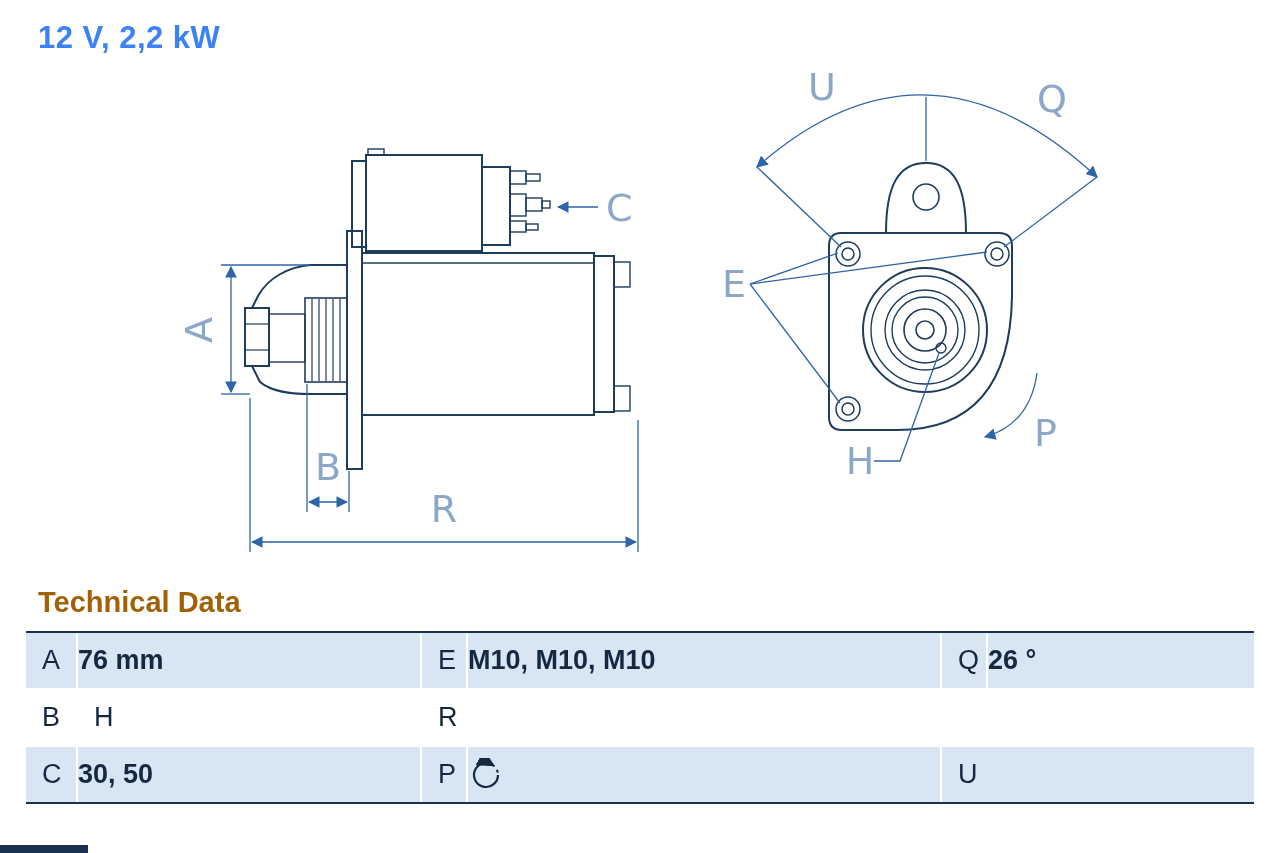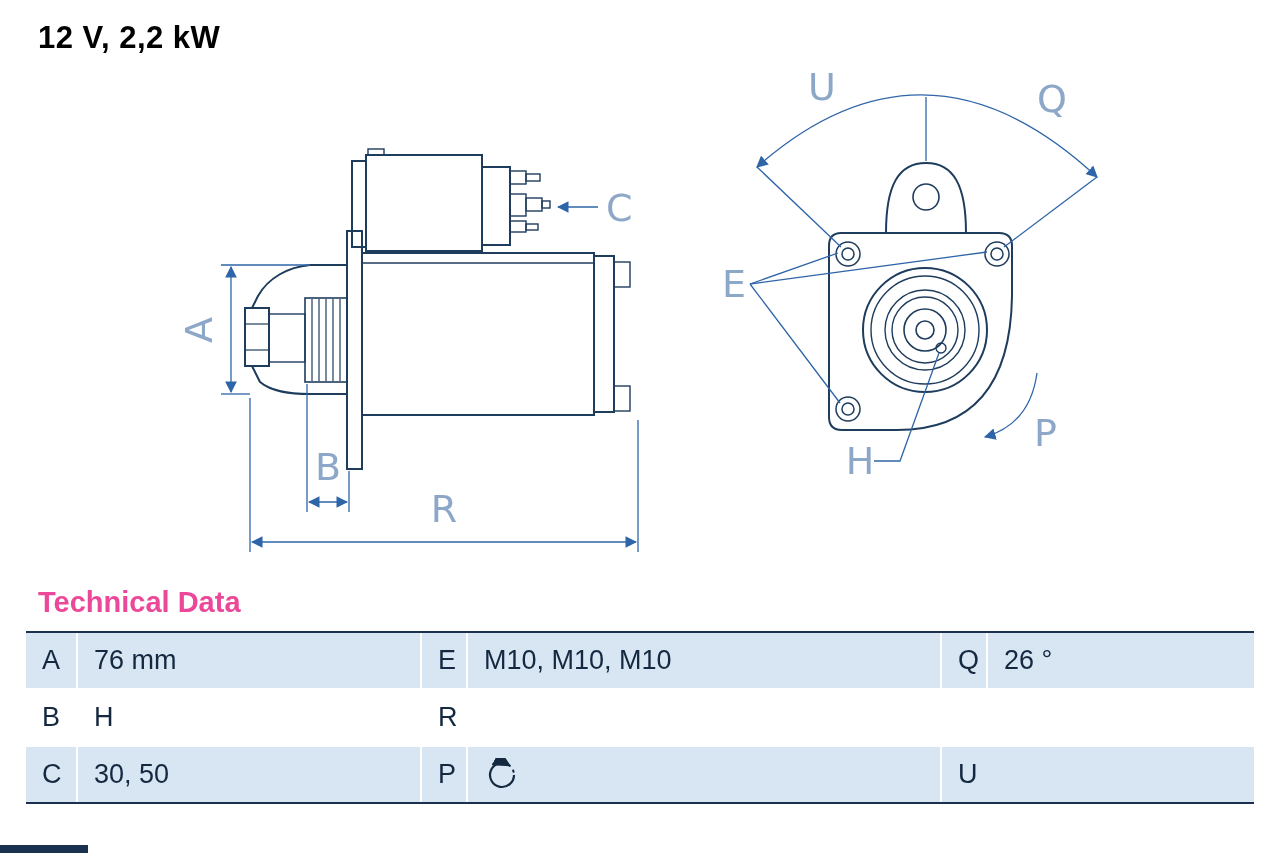--- a/index.html
+++ b/index.html
@@ -2,42 +2,42 @@
 <html><head>
 <meta charset="utf-8">
 <style>
   html,body{margin:0;padding:0;}
   body{
     width:1280px;height:853px;position:relative;background:#ffffff;
     font-family:"Liberation Sans", sans-serif;color:#14283f;overflow:hidden;
   }
   .title{
     position:absolute;left:38px;top:20px;font-size:31px;font-weight:bold;
-    color:#000000;letter-spacing:0.5px;
+    color:#3b82f6;letter-spacing:0.5px;
   }
   .drawing{position:absolute;left:0;top:0;}
   .section-heading{
-    position:absolute;left:38px;top:586px;font-size:29px;font-weight:bold;color:#ec4899;
+    position:absolute;left:38px;top:586px;font-size:29px;font-weight:bold;color:#a16207;
   }
   .table{
     position:absolute;left:26px;top:631px;width:1228px;
     border-top:2px solid #1a3150;border-bottom:2px solid #1a3150;
     font-size:27px;
   }
   .row{
     display:grid;
     grid-template-columns:50px 344px 46px 474px 46px 1fr;
     height:55px;
   }
   .row.alt{background:#d8e6f4;}
   .row + .row{border-top:2px solid #ffffff;}
   .cell{display:flex;align-items:center;}
   .cell + .cell{border-left:2px solid #ffffff;}
   .cell.key{padding-left:16px;}
-  .cell.val{padding-left:16px;}
+  .cell.val{padding-left:0;font-weight:bold;}
   .brand-bar{
     position:absolute;left:0;bottom:0;width:88px;height:8px;background:#1a3150;
   }
   svg text.dim-label{
     font-family:"DejaVu Sans", sans-serif;font-size:38px;fill:#8da7c8;
   }
 </style>
 </head>
 <body>
 

